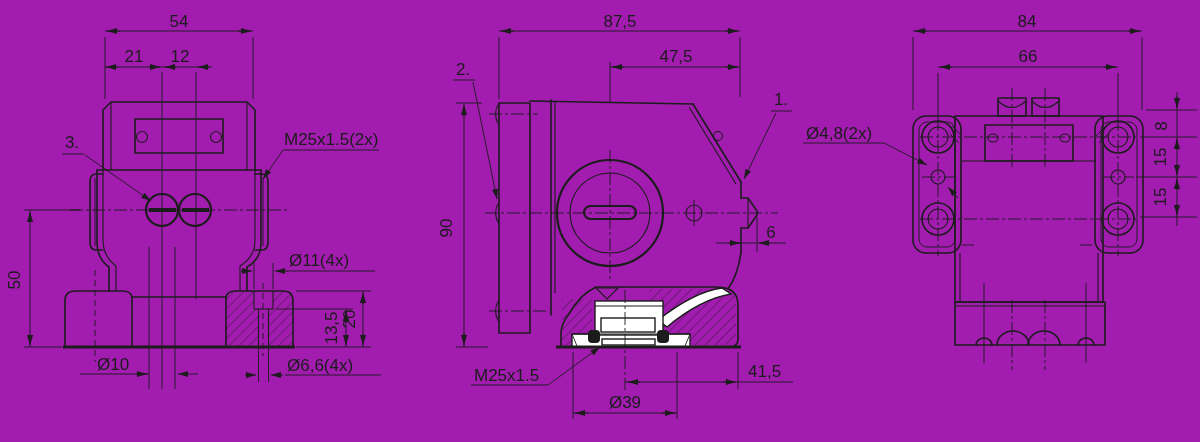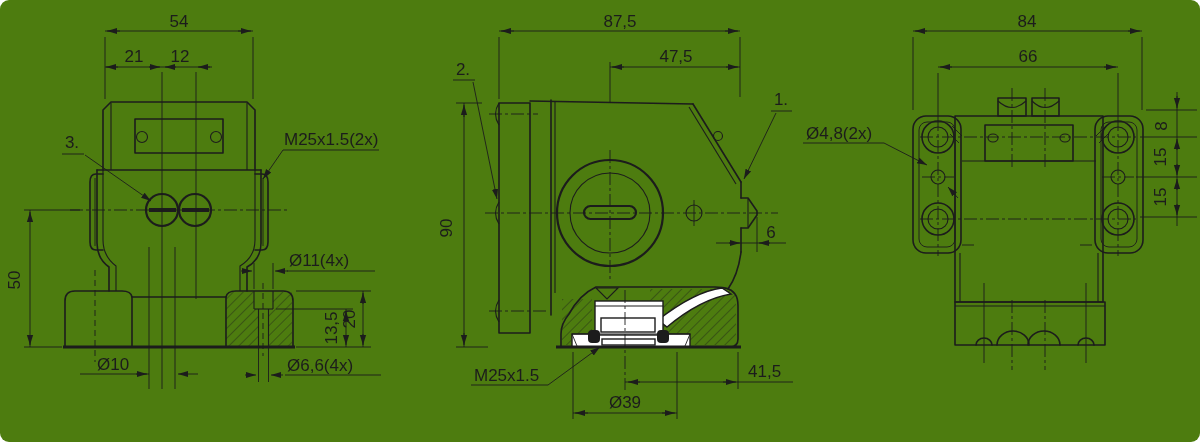--- a/index.html
+++ b/index.html
@@ -1,16 +1,16 @@
 <!DOCTYPE html>
 <html><head>
 <meta charset="utf-8">
 <style>
   html,body{margin:0;padding:0;background:#ffffff;}
-  .stage{width:1200px;height:442px;background:#4d7c0f;position:relative;font-family:"Liberation Sans",sans-serif;border-radius:9px;}
+  .stage{width:1200px;height:442px;background:#a21caf;position:relative;font-family:"Liberation Sans",sans-serif;}
   svg{display:block;}
   text{font-family:"Liberation Sans","DejaVu Sans",sans-serif;font-size:17px;fill:#1c1c1c;}
   .ol{stroke:#1c1c1c;stroke-width:1.6;fill:none;stroke-linecap:round;stroke-linejoin:round;}
   .md{stroke:#1c1c1c;stroke-width:1.1;fill:none;}
   .th{stroke:#1c1c1c;stroke-width:0.9;fill:none;}
   .bold{stroke:#1c1c1c;stroke-width:3;fill:none;}
   .scr{stroke:#1c1c1c;stroke-width:2.2;fill:none;}
   .slot{stroke:#1c1c1c;stroke-width:4;fill:none;}
   .cl{stroke:#1c1c1c;stroke-width:0.9;fill:none;stroke-dasharray:13 3 3 3;}
   .hid{stroke:#1c1c1c;stroke-width:0.9;fill:none;stroke-dasharray:6 4;}

